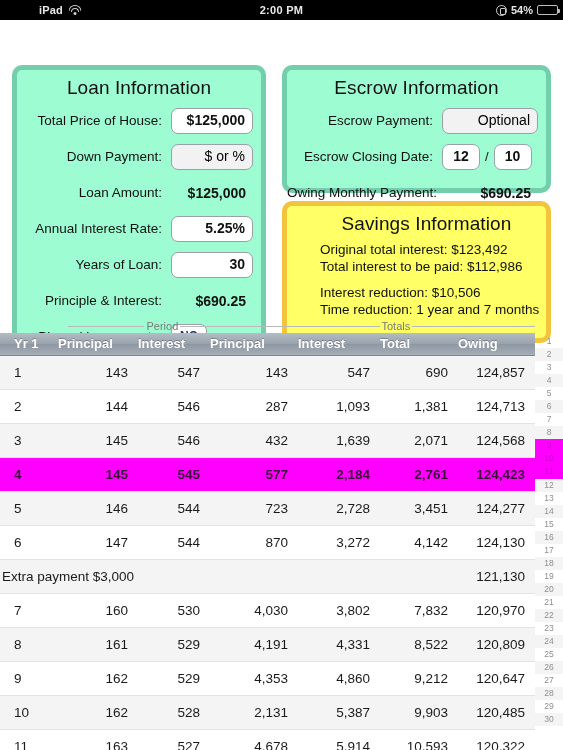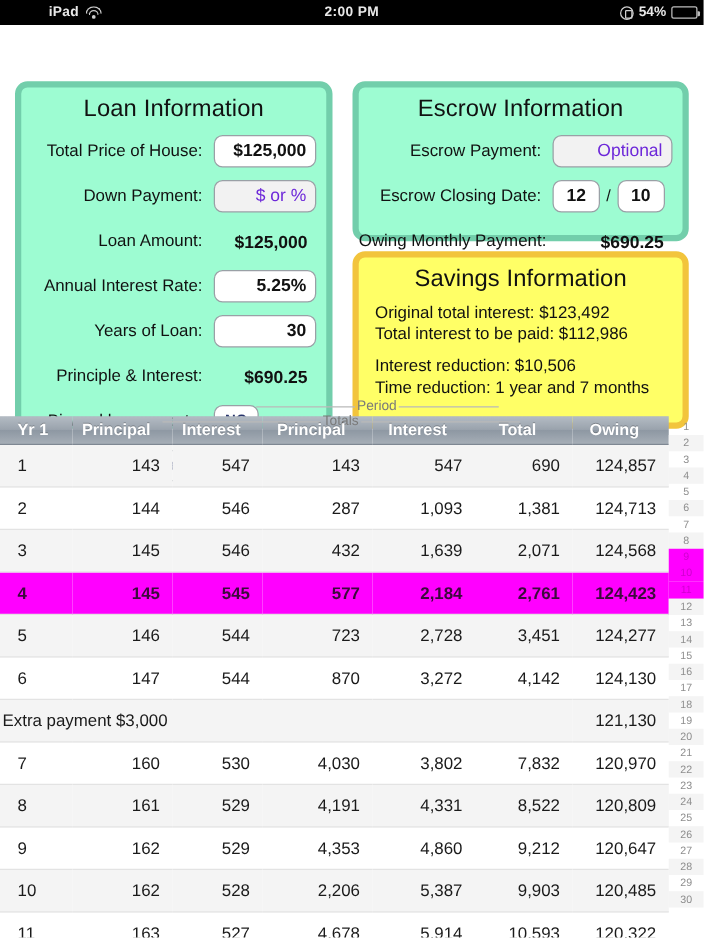--- a/index.html
+++ b/index.html
@@ -65,20 +65,21 @@
     position: absolute;
     border-radius: 10px;
   }
   .panel-teal {
     background: #9dfcd2;
     border: 5px solid #72ceab;
   }
   .panel-yellow {
     background: #ffff66;
     border: 5px solid #f2c43c;
+    padding-left: 20px;
   }
   .panel-title {
     text-align: center;
     font-size: 19px;
     color: #111;
     padding-top: 7px;
     padding-bottom: 6px;
     letter-spacing: .1px;
   }
 
@@ -108,21 +109,21 @@
     border-radius: 7px;
     font-size: 14px;
     color: #111;
     text-align: right;
     padding: 0 7px;
     line-height: 23px;
     font-family: "Liberation Sans", sans-serif;
     font-weight: bold;
   }
   .field-input.placeholder {
-    color: #6d28d9;
+    color: #000000;
     background: #f2f2f2;
     font-weight: normal;
   }
   .field-input.wide { width: 96px; }
   .field-static {
     width: 82px;
     text-align: right;
     font-size: 14px;
     font-weight: bold;
     color: #111;
@@ -166,38 +167,38 @@
 
   .savings-body { padding: 0 0 0 13px; }
   .savings-line { font-size: 13.5px; color: #111; line-height: 17px; }
   .savings-gap { height: 9px; }
 
   
   .table-wrap { position: relative; }
   .group-header {
     display: flex; height: 14px; align-items: center;
     padding-left: 10px; padding-right: 28px;
-    font-size: 10.5px; color: #8a8a8a; flex-direction: column;
+    font-size: 10.5px; color: #8a8a8a;
   }
   .grp {
     display: flex; align-items: center; justify-content: center;
     font-size: 11px; color: #7a7a7a; white-space: nowrap; gap: 0;
   }
   .grp .line { height: 1px; background: #b9b9b9; flex: 1; min-width: 12px; }
   .grp .txt { padding: 0 2px; }
   .grp-period { width: 194px; margin-left: 58px; }
   .grp-totals { width: 286px; }
 
   table.amort { width: 535px; border-collapse: collapse; table-layout: fixed; }
   table.amort th {
     background: linear-gradient(to bottom, #b4bcc4 0%, #9aa3ad 48%, #8e98a3 52%, #a6aeb7 100%);
     color: #ffffff;
     font-size: 13px;
     font-weight: bold;
-    text-align: center;
+    text-align: left;
     padding: 3px 10px 4px 0;
     text-shadow: 0 -1px 0 rgba(0,0,0,.25);
     border-bottom: 1px solid #7e8792;
   }
   table.amort th.col-yr { text-align: left; padding-left: 14px; }
   table.amort td {
     font-size: 13.5px;
     color: #1a1a1a;
     text-align: right;
     padding: 9px 10px 9px 0;
@@ -447,21 +448,21 @@
           <td class="col-i1">529</td>
           <td class="col-p2">4,353</td>
           <td class="col-i2">4,860</td>
           <td class="col-tot">9,212</td>
           <td class="col-owe">120,647</td>
         </tr>
         <tr class="alt">
           <td class="col-yr col-yr">10</td>
           <td class="col-p1">162</td>
           <td class="col-i1">528</td>
-          <td class="col-p2">2,206</td>
+          <td class="col-p2">2,131</td>
           <td class="col-i2">5,387</td>
           <td class="col-tot">9,903</td>
           <td class="col-owe">120,485</td>
         </tr>
         <tr>
           <td class="col-yr col-yr">11</td>
           <td class="col-p1">163</td>
           <td class="col-i1">527</td>
           <td class="col-p2">4,678</td>
           <td class="col-i2">5,914</td>

